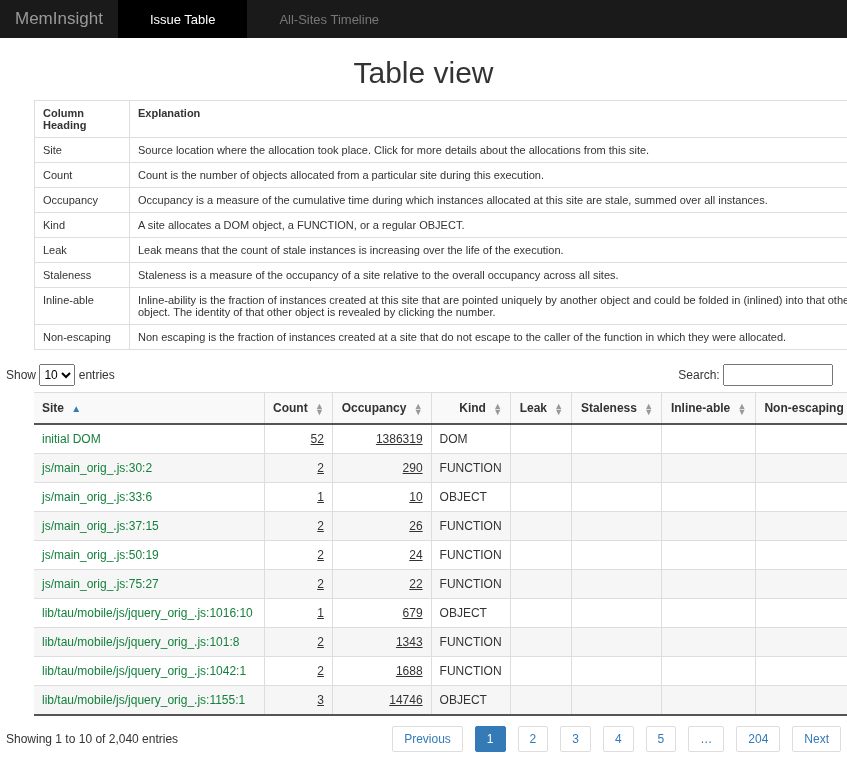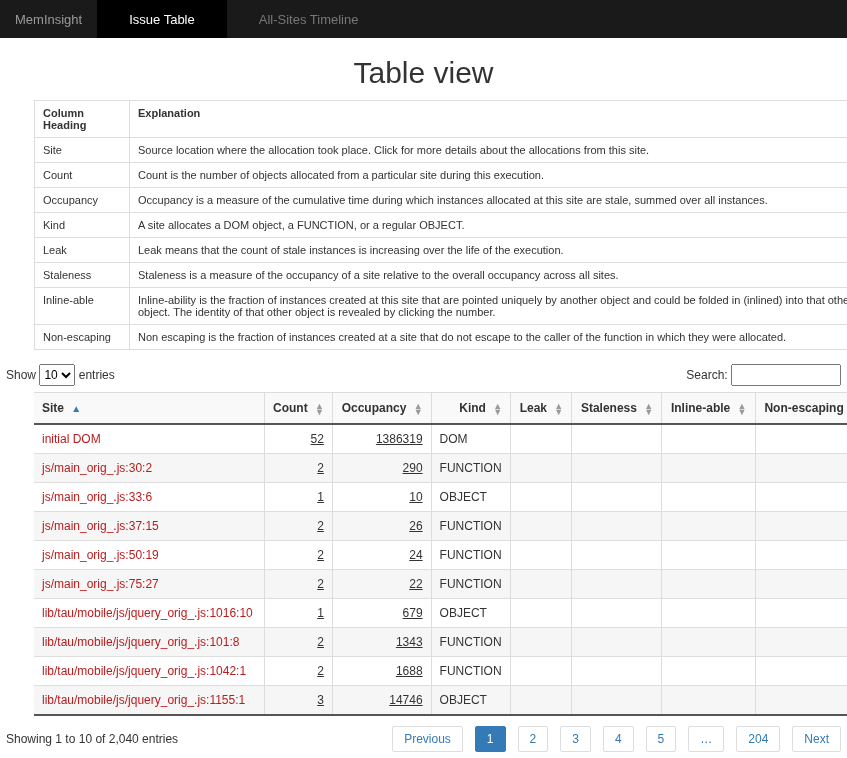--- a/index.html
+++ b/index.html
@@ -1,39 +1,39 @@
 <!DOCTYPE html>
 <html><head>
 <meta charset="utf-8">
 <style>
   * { box-sizing: border-box; }
   body { margin: 0; font-family: "Helvetica Neue", Helvetica, Arial, sans-serif; font-size: 13px; color: #333; background: #fff; }
   .navbar { background: #1a1a1a; height: 38px; display: flex; align-items: stretch; }
-  .navbar .brand { color: #999; padding: 0 15px; display: flex; align-items: center; font-size: 13px; }
+  .navbar .brand { color: #999; padding: 0 15px; display: flex; align-items: center; font-size: 17px; }
   .navbar .nav-item { padding: 0 32px; display: flex; align-items: center; font-size: 13px; color: #777; cursor: pointer; text-decoration: none; }
   .navbar .nav-item.active { background: #000; color: #fff; }
   .container { padding: 0 6px 20px 6px; }
   h1.title { font-size: 30px; font-weight: 400; text-align: center; margin: 18px 0 10px 0; color: #333; }
   table { border-collapse: collapse; width: 100%; margin-left: 28px; }
   .def-table { border: 1px solid #ddd; font-size: 11px; }
   .def-table th, .def-table td { border: 1px solid #ddd; padding: 6px 8px; text-align: left; vertical-align: top; }
   .def-table th { font-weight: bold; background: #fff; }
   .def-table .head-row th { font-weight: bold; }
-  .controls { display: flex; justify-content: space-between; align-items: center; margin: 14px 0 6px 0; font-size: 12px; }
+  .controls { display: flex; justify-content: space-between; align-items: center; margin: 14px 8px 6px 0; font-size: 12px; }
   .controls select { height: 22px; font-size: 12px; }
   .controls input[type=text] { font-size: 12px; padding: 2px 4px; width: 110px; }
   .data-table { width: 100%; font-size: 12px; border-top: 1px solid #ddd; border-bottom: 2px solid #555; }
   .data-table thead th { border-bottom: 2px solid #555; border-top: 1px solid #ddd; padding: 8px 8px; font-weight: bold; background: #f9f9f9; position: relative; }
   .data-table thead th.site { text-align: left; border-right: 1px solid #ddd; }
   .data-table thead th.num { text-align: right; border-right: 1px solid #ddd; }
   .data-table tbody td { padding: 7px 8px; border-bottom: 1px solid #ddd; }
   .data-table tbody tr:nth-child(odd) td { background: #fff; }
   .data-table tbody tr:nth-child(even) td { background: #f6f6f6; }
   .data-table td.site { text-align: left; border-right: 1px solid #ddd; }
-  .data-table td.site a { color: #b91c1c; text-decoration: none; }
+  .data-table td.site a { color: #15803d; text-decoration: none; }
   .data-table td.num { text-align: right; border-right: 1px solid #ddd; text-decoration: underline; }
   .data-table td.txt { border-right: 1px solid #ddd; }
   .sort-ind { display: inline-block; margin-left: 4px; font-size: 9px; color: #999; vertical-align: middle; line-height: 6px; }
   .sort-asc { color: #337ab7; font-size: 10px; }
   .footer-row { display: flex; justify-content: space-between; align-items: center; margin-top: 10px; font-size: 12px; }
   .pagination { display: flex; gap: 12px; }
   .page-btn { border: 1px solid #ddd; color: #337ab7; padding: 5px 11px; font-size: 12px; cursor: pointer; background: #fff; border-radius: 2px; min-width: 30px; text-align: center; }
   .page-btn.active { background: #337ab7; color: #fff; border-color: #337ab7; }
   .page-btn.txtbtn { }
 </style>

